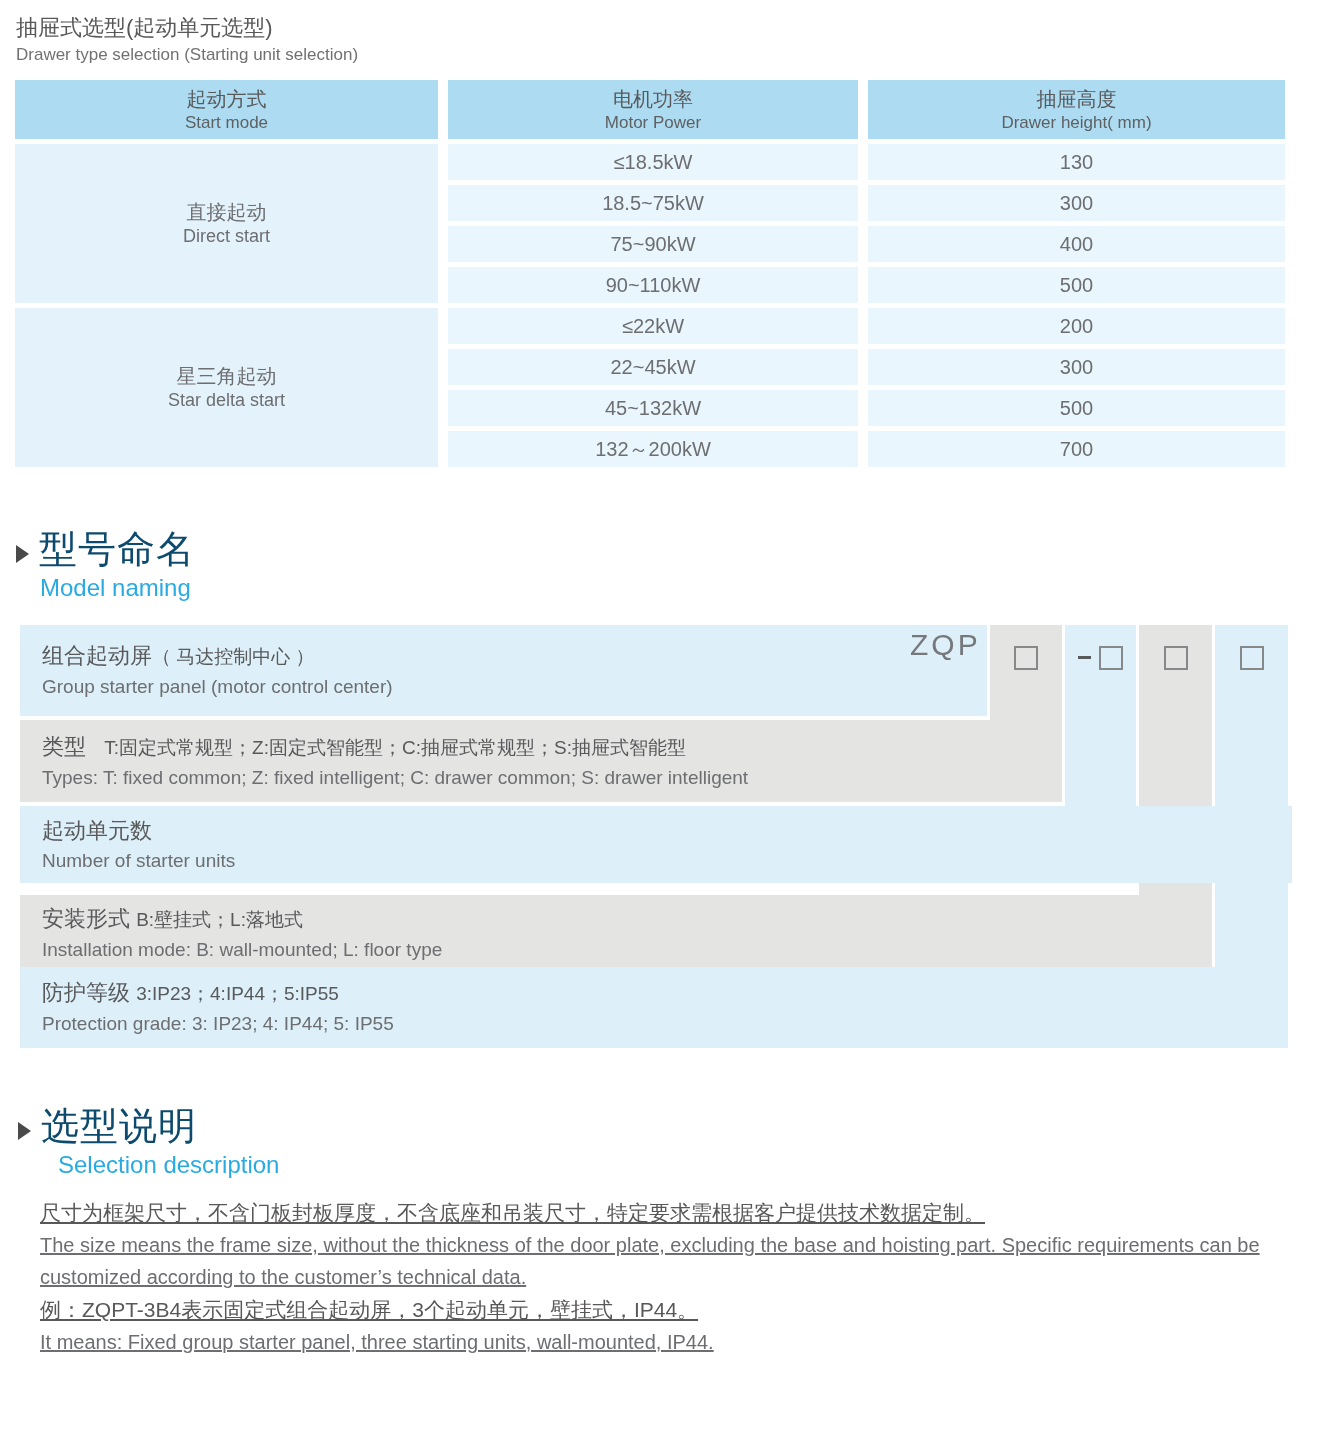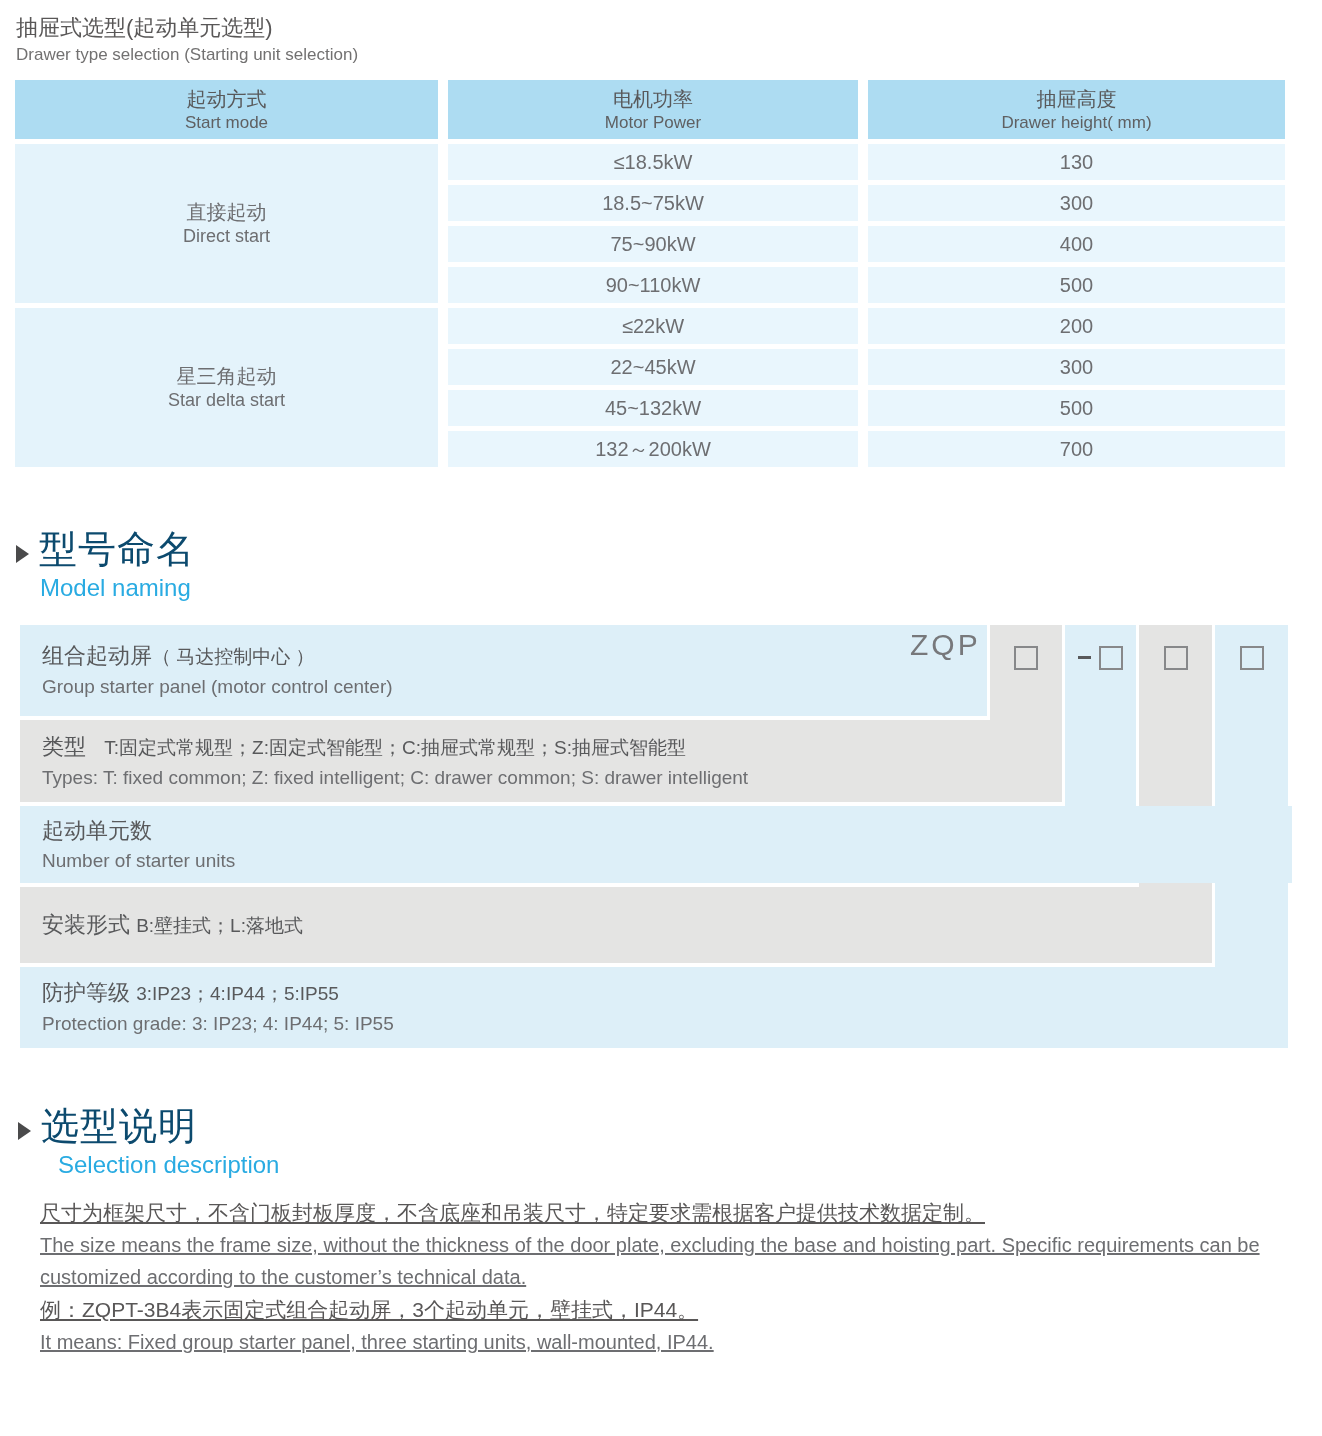--- a/index.html
+++ b/index.html
@@ -56,21 +56,21 @@
   .band,.col{position:absolute;box-sizing:border-box;}
   .blue{background:#ddeff8;}
   .gray{background:#e4e4e3;}
   .band{left:0;padding:0 0 0 22px;display:flex;flex-direction:column;justify-content:center;}
   .band .cn{font-size:22px;color:#58595b;line-height:32px;}
   .band .cn .detail{font-size:19px;}
   .band .en{font-size:19px;color:#6d6e71;line-height:28px;}
   .band1{top:0;width:967px;height:91px;}
   .band2{top:95px;width:1042px;height:82px;}
   .band3{top:181px;width:1272px;height:77px;}
-  .band4{top:262px;width:1192px;height:76px;}
+  .band4{top:270px;width:1192px;height:76px;}
   .band5{top:342px;width:1268px;height:81px;}
   .col{top:0;display:flex;justify-content:center;align-items:flex-start;}
   .colA{left:970px;width:72px;height:177px;}
   .colB{left:1045px;width:71px;height:258px;}
   .colC{left:1119px;width:73px;height:338px;}
   .colD{left:1195px;width:73px;height:423px;}
   .code-box{
     width:20px;height:20px;border:2px solid #87888a;margin-top:21px;background:transparent;
   }
   .dash{width:13px;height:3px;background:#58595b;margin:31px 8px 0 0;}
@@ -162,20 +162,21 @@
     <div class="band band2 gray">
       <div class="cn"><span>类型</span>&nbsp;&nbsp;&nbsp;<span class="detail">T:固定式常规型；Z:固定式智能型；C:抽屉式常规型；S:抽屉式智能型</span></div>
       <div class="en">Types: T: fixed common; Z: fixed intelligent; C: drawer common; S: drawer intelligent</div>
     </div>
     <div class="band band3 blue">
       <div class="cn"><span>起动单元数</span></div>
       <div class="en">Number of starter units</div>
     </div>
     <div class="band band4 gray">
       <div class="cn"><span>安装形式</span>&nbsp;<span class="detail">B:壁挂式；L:落地式</span></div>
+      <div class="en">Installation mode: B: wall-mounted; L: floor type</div>
     </div>
     <div class="band band5 blue">
       <div class="cn"><span>防护等级</span>&nbsp;<span class="detail">3:IP23；4:IP44；5:IP55</span></div>
       <div class="en">Protection grade:  3: IP23; 4: IP44; 5: IP55</div>
     </div>
   </div>
 
   <div class="sect sect-2">
     <span class="tri"></span><span class="sect-cn">选型说明</span>
     <div class="sect-en">Selection description</div>

